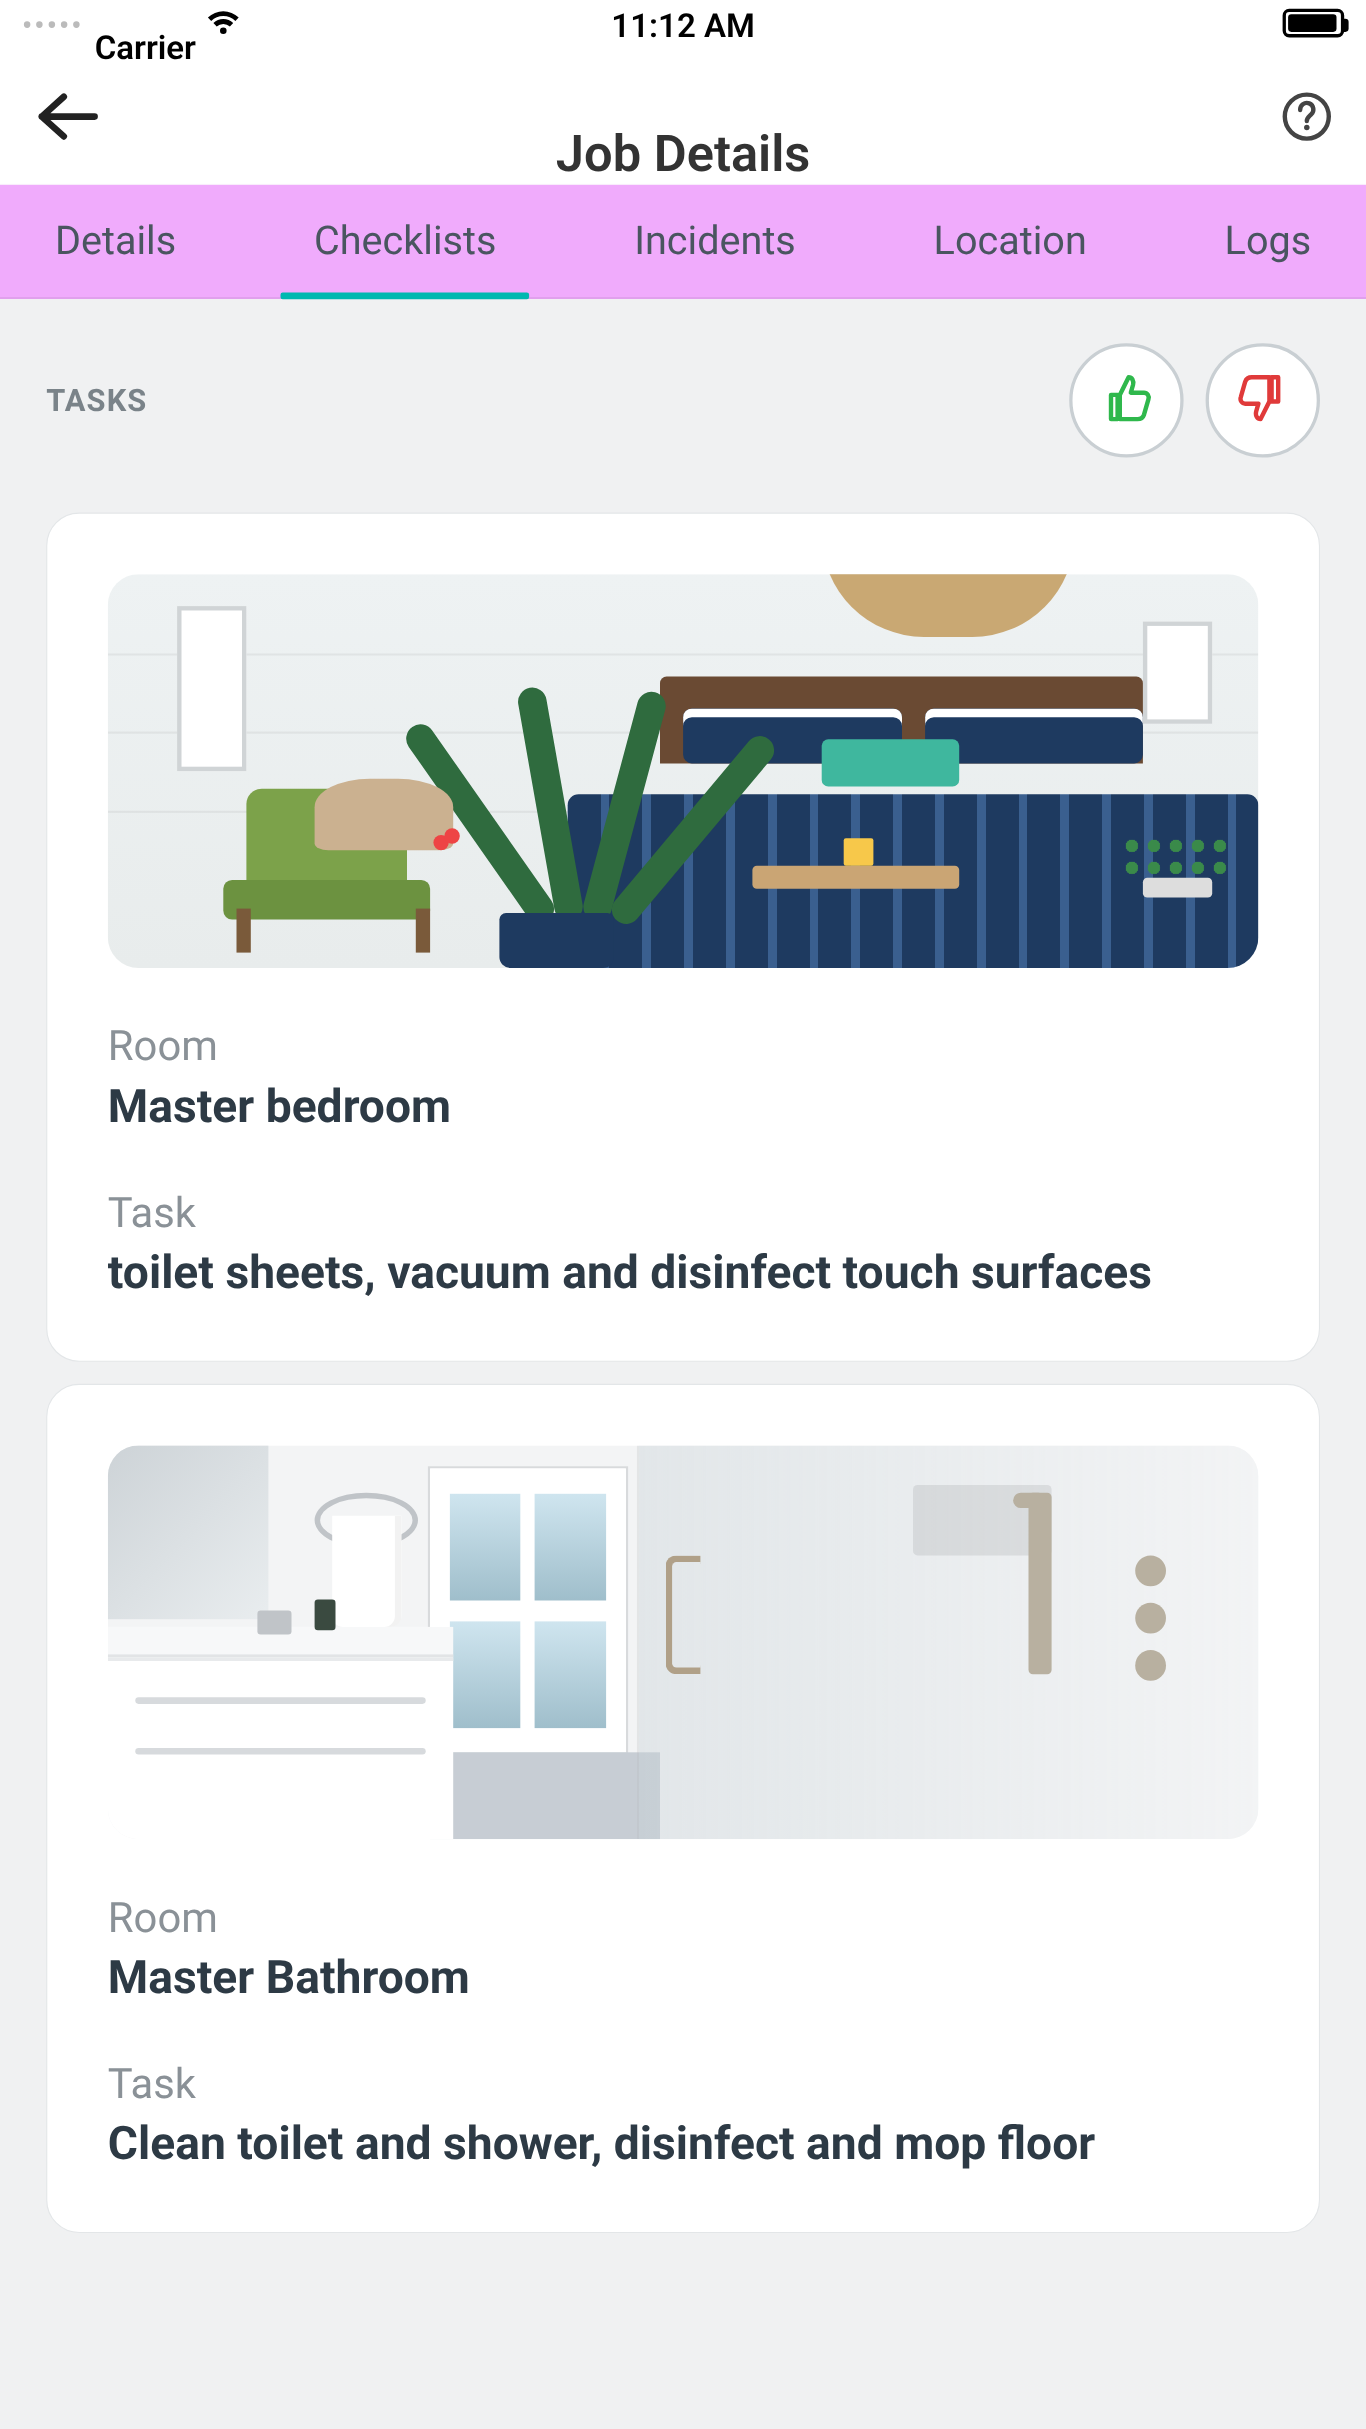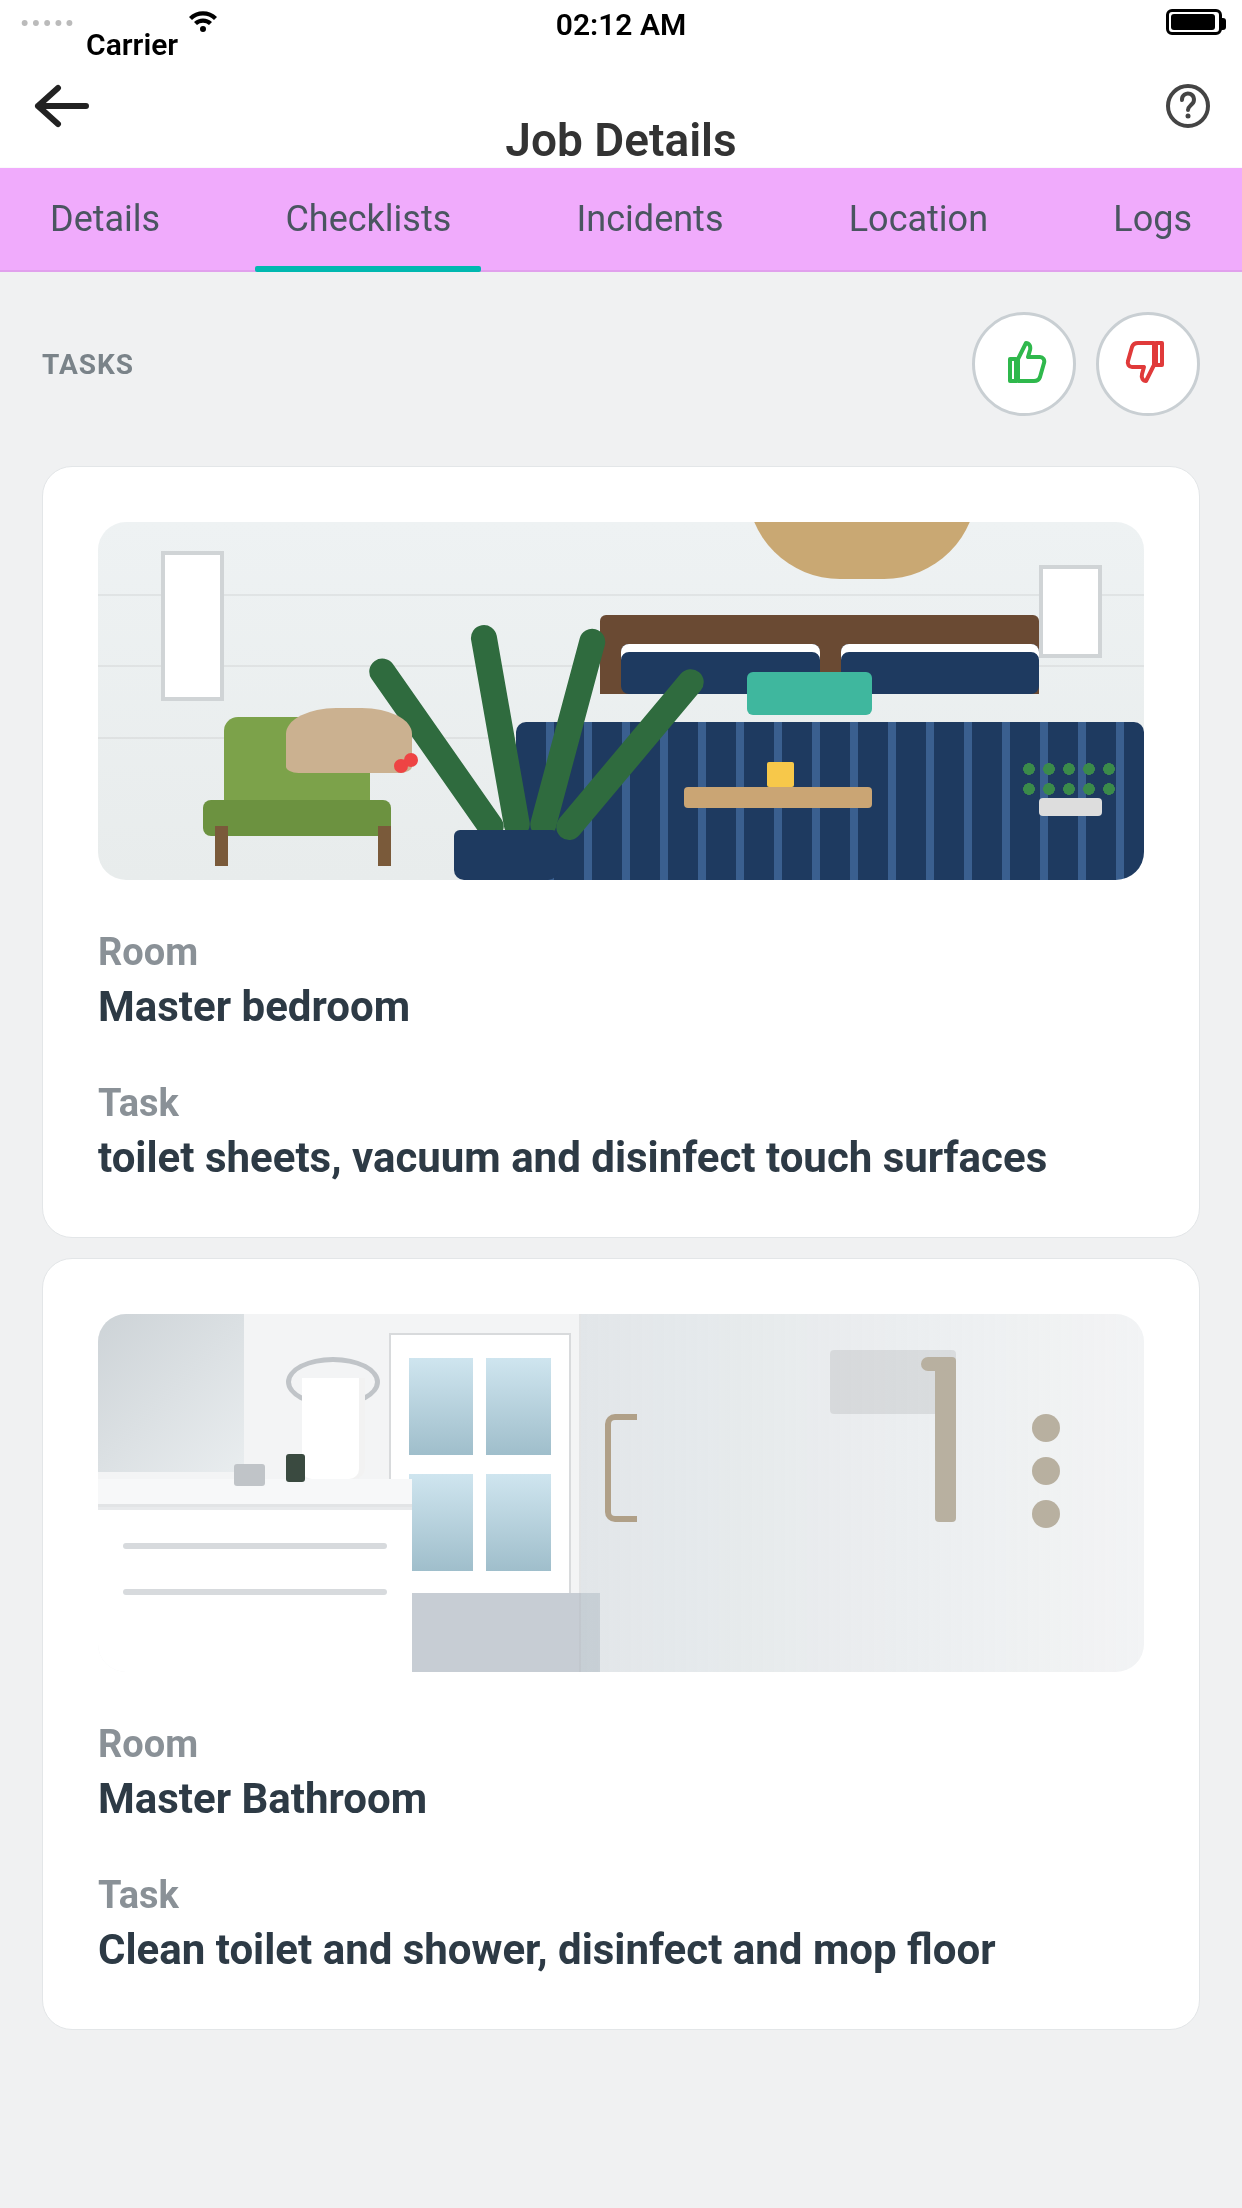--- a/index.html
+++ b/index.html
@@ -74,21 +74,21 @@
     cursor:pointer;
   }
   .card {
     background:#fff; border:1px solid #e3e6e8; border-radius:30px;
     margin: 20px 42px; padding: 55px;
   }
   .card-image {
     width:100%; height:358px; border-radius:28px; overflow:hidden; margin-bottom:50px;
     position:relative;
   }
-  .label { font-size:38px; color:#8a9197; margin-bottom:8px;font-weight:bold;}
+  .label { font-size:38px; color:#8a9197; margin-bottom:8px;}
   .value { font-size:42px; font-weight:700; color:#2d3a45; margin-bottom:50px;}
   .value:last-child { margin-bottom:0; }
 
   
   .bedroom { background: linear-gradient(#eef2f3,#e8ecec); position:relative; width:100%; height:100%;}
   .bedroom .wall-line { position:absolute; left:0; right:0; height:2px; background:rgba(0,0,0,0.05);}
   .bedroom .headboard { position:absolute; left:48%; top:26%; width:42%; height:22%; background:#6a4a33; border-radius:6px 6px 0 0;}
   .bedroom .pillow { position:absolute; top:34%; width:19%; height:14%; background:#1e3a60; border-radius:8px; box-shadow: inset 0 8px 0 #fff;}
   .bedroom .pillow.l { left:50%;}
   .bedroom .pillow.r { left:71%;}
@@ -144,21 +144,21 @@
 <div class="status-bar">
   <div class="status-left">
     <span class="dots">•••••</span>
     <span class="carrier">Carrier</span>
     <span class="wifi-icon">
       <svg width="30" height="24" viewBox="0 0 30 24">
           <path d="M15 21a3 3 0 100-6 3 3 0 000 6zM6 11a13 13 0 0118 0l-3 3a9 9 0 00-12 0zM1 6a20 20 0 0128 0l-3 3a16 16 0 00-22 0z" fill="#000"></path>
         </svg>
     </span>
   </div>
-  <div class="status-center">02:12 AM</div>
+  <div class="status-center">11:12 AM</div>
   <div>
     <span class="battery"><span class="fill"></span></span>
   </div>
 </div>
 
 <div class="nav-header">
   <div class="back-btn">
     <svg width="60" height="44" viewBox="0 0 60 44">
         <path d="M28 4L8 22l20 18M8 22h48" stroke="#222" stroke-width="6" fill="none" stroke-linecap="round" stroke-linejoin="round"></path>
       </svg>

